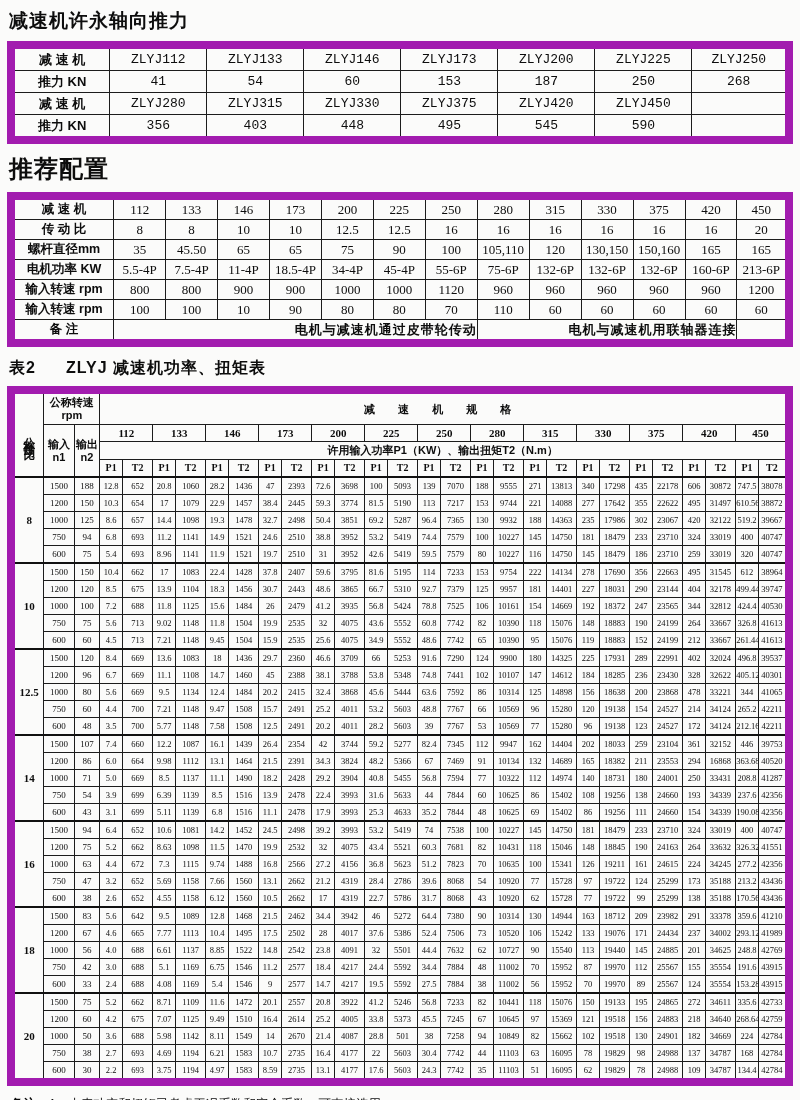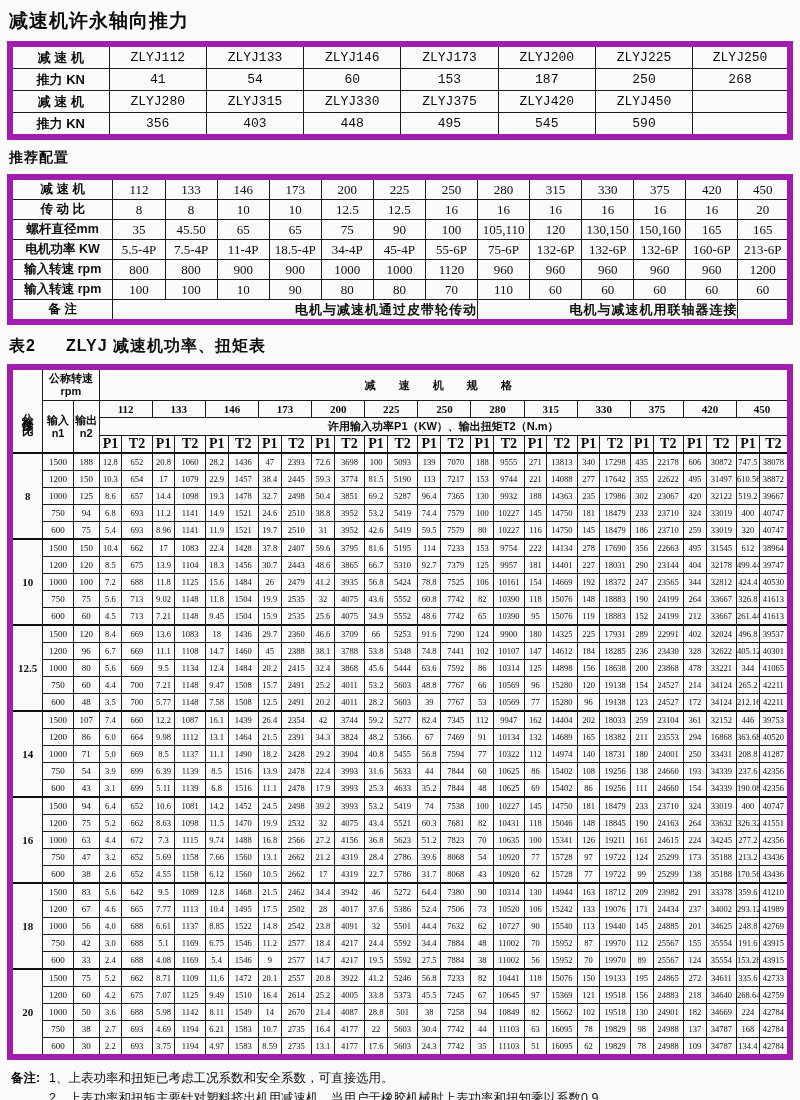--- a/index.html
+++ b/index.html
@@ -1,38 +1,38 @@
 <!DOCTYPE html>
 <html><head>
 <meta charset="utf-8">
 <style>
   html,body{margin:0;padding:0;}
   body{width:800px;height:1100px;background:#fbfbfa;color:#0d0d0d;
        font-family:"Liberation Sans",sans-serif;-webkit-font-smoothing:none;}
   .page{padding:5px 7px 0 7px;}
   .h1{font-size:19px;font-weight:bold;margin:3px 0 7px 2px;letter-spacing:1px;}
-  .h2{font-size:14px;font-weight:bold;margin:9px 0 7px 2px;letter-spacing:1px;}
+  .h2{font-size:24px;font-weight:bold;margin:9px 0 7px 2px;letter-spacing:1px;}
   .h3{font-size:16px;font-weight:bold;margin:11px 0 7px 2px;letter-spacing:1px;}
   .h3 .t2num{margin-right:30px;}
   table{border-collapse:collapse;width:786px;table-layout:fixed;}
   td,th{border:1px solid #1c1c1c;text-align:center;vertical-align:middle;
         padding:0;overflow:hidden;white-space:nowrap;}
-  table{border:6px solid #a21caf;}
+  table{border:8px solid #a21caf;}
   
   .thrust td{height:21px;font-size:13px;font-family:Liberation Mono, monospace;}
   .thrust td.lab{font-family:"Liberation Sans",sans-serif;font-weight:bold;font-size:13px;}
   
   .config td{height:19px;font-size:13px;font-family:"Liberation Serif",serif;}
   .config td.lab{font-family:"Liberation Sans",sans-serif;font-weight:bold;font-size:12.5px;}
   .config td.remark{font-weight:bold;font-family:"Liberation Sans",sans-serif;font-size:13px;letter-spacing:1px;text-align:right;}
   
   .power td{font-size:8.5px;font-family:"Liberation Serif",serif;height:16px;line-height:16px;}
   .power td.hd{font-family:"Liberation Sans",sans-serif;font-weight:bold;font-size:11px;line-height:1.15;white-space:normal;}
   .power td.mod{font-family:"Liberation Serif",serif;font-weight:bold;font-size:11px;}
-  .power td.pt{font-family:"Liberation Serif",serif;font-weight:bold;font-size:14px;}
+  .power td.pt{font-family:"Liberation Serif",serif;font-weight:bold;font-size:10px;}
   .power td.vert{writing-mode:vertical-rl;text-orientation:upright;letter-spacing:3px;
                  font-family:"Liberation Sans",sans-serif;font-weight:bold;font-size:11.5px;white-space:normal;}
   .power td.ratio{font-family:"Liberation Serif",serif;font-weight:bold;font-size:11px;}
   .power td.n1{font-size:9px;}
   .power tr.grp-top td{border-top:2px solid #111;}
   
   .notes{margin:8px 0 0 4px;font-size:12.5px;line-height:1.6;}
   .notes .nlab{float:left;font-weight:bold;margin-right:6px;}
   .notes .nline{margin-left:38px;}
 </style>

